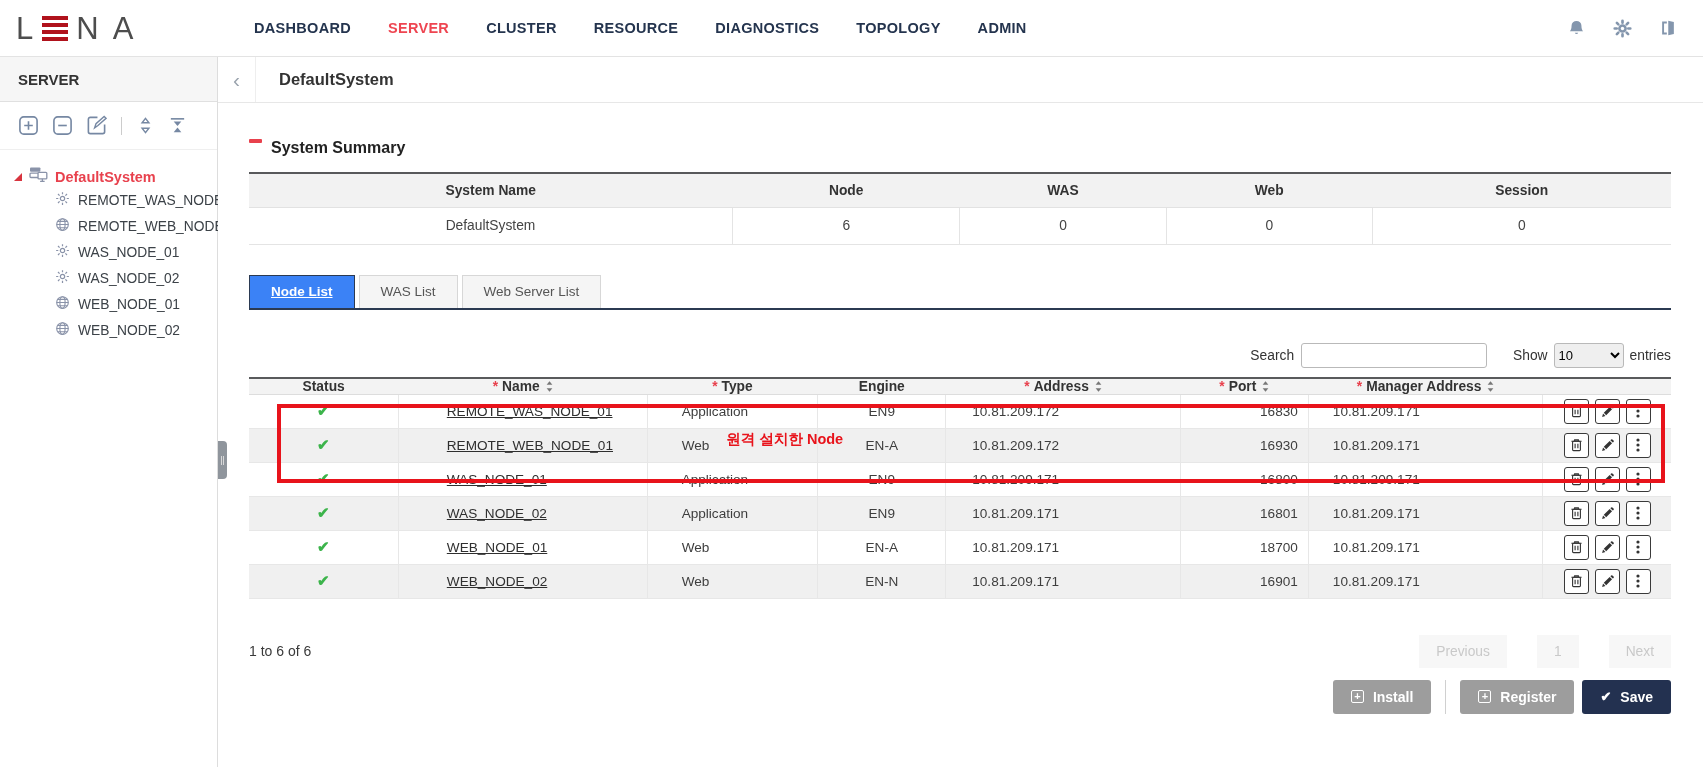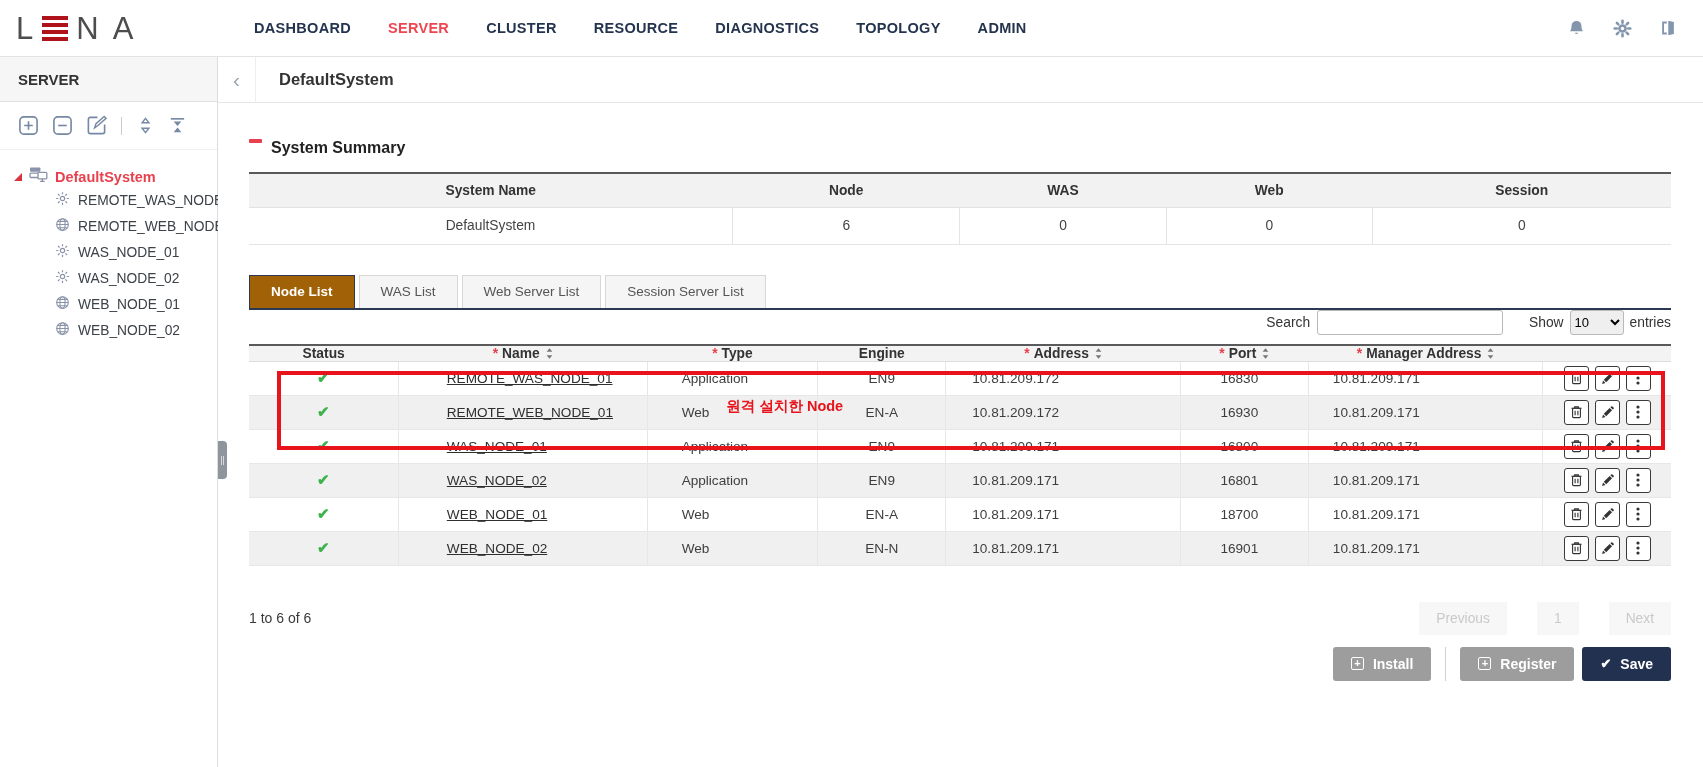--- a/index.html
+++ b/index.html
@@ -42,43 +42,43 @@
   .sec-title { margin-top:36px; display:flex; align-items:flex-start; gap:9px; font-size:16px; font-weight:700; color:#222; }
   .sec-title .dash { width:13px; height:4px; background:#e8414d; border-radius:1px; }
 
   .sum-table { width:100%; border-collapse:collapse; margin-top:15px; border-top:2px solid #58595b; }
   .sum-table th { background:#f2f2f2; height:34px; font-size:13.8px; font-weight:700; color:#333; border-bottom:1px solid #e2e2e2; }
   .sum-table td { height:37px; text-align:center; font-size:13.8px; color:#444; border-bottom:1px solid #e4e4e4; border-left:1px solid #e4e4e4; }
   .sum-table td:first-child { border-left:none; }
 
   .tabs { margin-top:30px; display:flex; border-bottom:2px solid #2b3a52; }
   .tab { height:33px; padding:0 21px; display:flex; align-items:center; font-size:13.5px; background:#f5f5f5; border:1px solid #d7d7d7; border-bottom:none; color:#555; margin-right:4px; cursor:pointer; font-family:inherit; }
-  .tab.active { background:#a16207; border-color:#2b3a52; color:#fff; font-weight:700; }
-
-  .list-toolbar { display:flex; justify-content:flex-end; align-items:center; font-size:13.8px; color:#333; }
+  .tab.active { background:#3b82f6; border-color:#2b3a52; color:#fff; font-weight:700;text-decoration:underline; }
+
+  .list-toolbar { margin-top:33px; display:flex; justify-content:flex-end; align-items:center; font-size:13.8px; color:#333; }
   .search-input { width:186px; height:25px; border:1px solid #b9b9b9; border-radius:3px; padding:0 7px; font-family:inherit; font-size:13px; margin-left:7px; }
   .show-lbl { margin-left:26px; }
-  .show-select { height:25px; width:54px; border:1px solid #b9b9b9; border-radius:3px; font-family:inherit; font-size:13px; margin:0 6px; }
+  .show-select { height:25px; width:70px; border:1px solid #b9b9b9; border-radius:3px; font-family:inherit; font-size:13px; margin:0 6px; }
 
   .table-wrap { position:relative; margin-top:9px; }
   .node-table { width:100%; border-collapse:collapse; border-top:2px solid #595a5c; table-layout:fixed; }
   .node-table th { background:#f3f3f3; height:16px; font-size:13.8px; font-weight:700; color:#333; border-bottom:1px solid #ddd; white-space:nowrap; }
   .node-table th .sort { margin-left:6px; vertical-align:-1px; }
   .req { color:#e8414d; font-weight:700; margin-right:4px; }
   .node-table td { height:34px; font-size:13.6px; color:#3e3e3e; border-bottom:1px solid #e7e7e7; border-left:1px solid #e7e7e7; overflow:visible; }
   .node-table tr.alt td { background:#f0f0f0; }
   td.c-status { border-left:none; text-align:center; }
   .check { color:#3cb44b; font-size:15px; font-weight:700; }
   td.c-name { padding-left:48px; white-space:nowrap; }
   .nlink { color:#2f2f2f; text-decoration:underline; cursor:pointer; }
   td.c-type { padding-left:34px; white-space:nowrap; }
   .annot { color:#e8131b; font-weight:700; font-size:14.5px; margin-left:17px; position:relative; top:-6px; }
   td.c-engine { text-align:center; }
   td.c-addr { padding-left:26px; }
-  td.c-port { text-align:center; padding-right:10px; }
+  td.c-port { text-align:right; padding-right:10px; }
   td.c-mgr { padding-left:24px; }
   td.c-actions { text-align:center; white-space:nowrap; }
   .abtn { width:25px; height:25px; border:1px solid #3a3a3a; background:#fff; border-radius:3px; margin:0 3px; cursor:pointer; display:inline-flex; align-items:center; justify-content:center; padding:0; vertical-align:middle; }
   .annot-box { position:absolute; left:28px; right:6px; top:27px; height:79px; border:4px solid #e8131b; pointer-events:none; z-index:3; }
 
   .table-footer { margin-top:36px; display:flex; justify-content:space-between; align-items:center; font-size:14px; color:#3a3a3a; }
   .pagination { display:flex;gap:28px; }
   .pg { background:#f7f7f7; color:#c9c9c9; font-size:13.8px; padding:9px 17px; margin-left:2px; cursor:pointer; }
 
   .action-bar { margin-top:12px; display:flex; justify-content:flex-end; align-items:center; }
@@ -275,21 +275,20 @@
             <td>0</td>
             <td>0</td>
           </tr>
         </tbody>
     </table>
 
     <div class="tabs" id="tabs">
         <button class="tab active">Node List</button>
         <button class="tab">WAS List</button>
         <button class="tab">Web Server List</button>
-        <button class="tab">Session Server List</button>
       </div>
 
     <div class="list-toolbar">
       <span>Search</span>
       <input class="search-input" type="text" value="" style="">
       <span class="show-lbl">Show</span>
       <select class="show-select" id="page-size"><option>10</option></select>
       <span>entries</span>
     </div>
 

